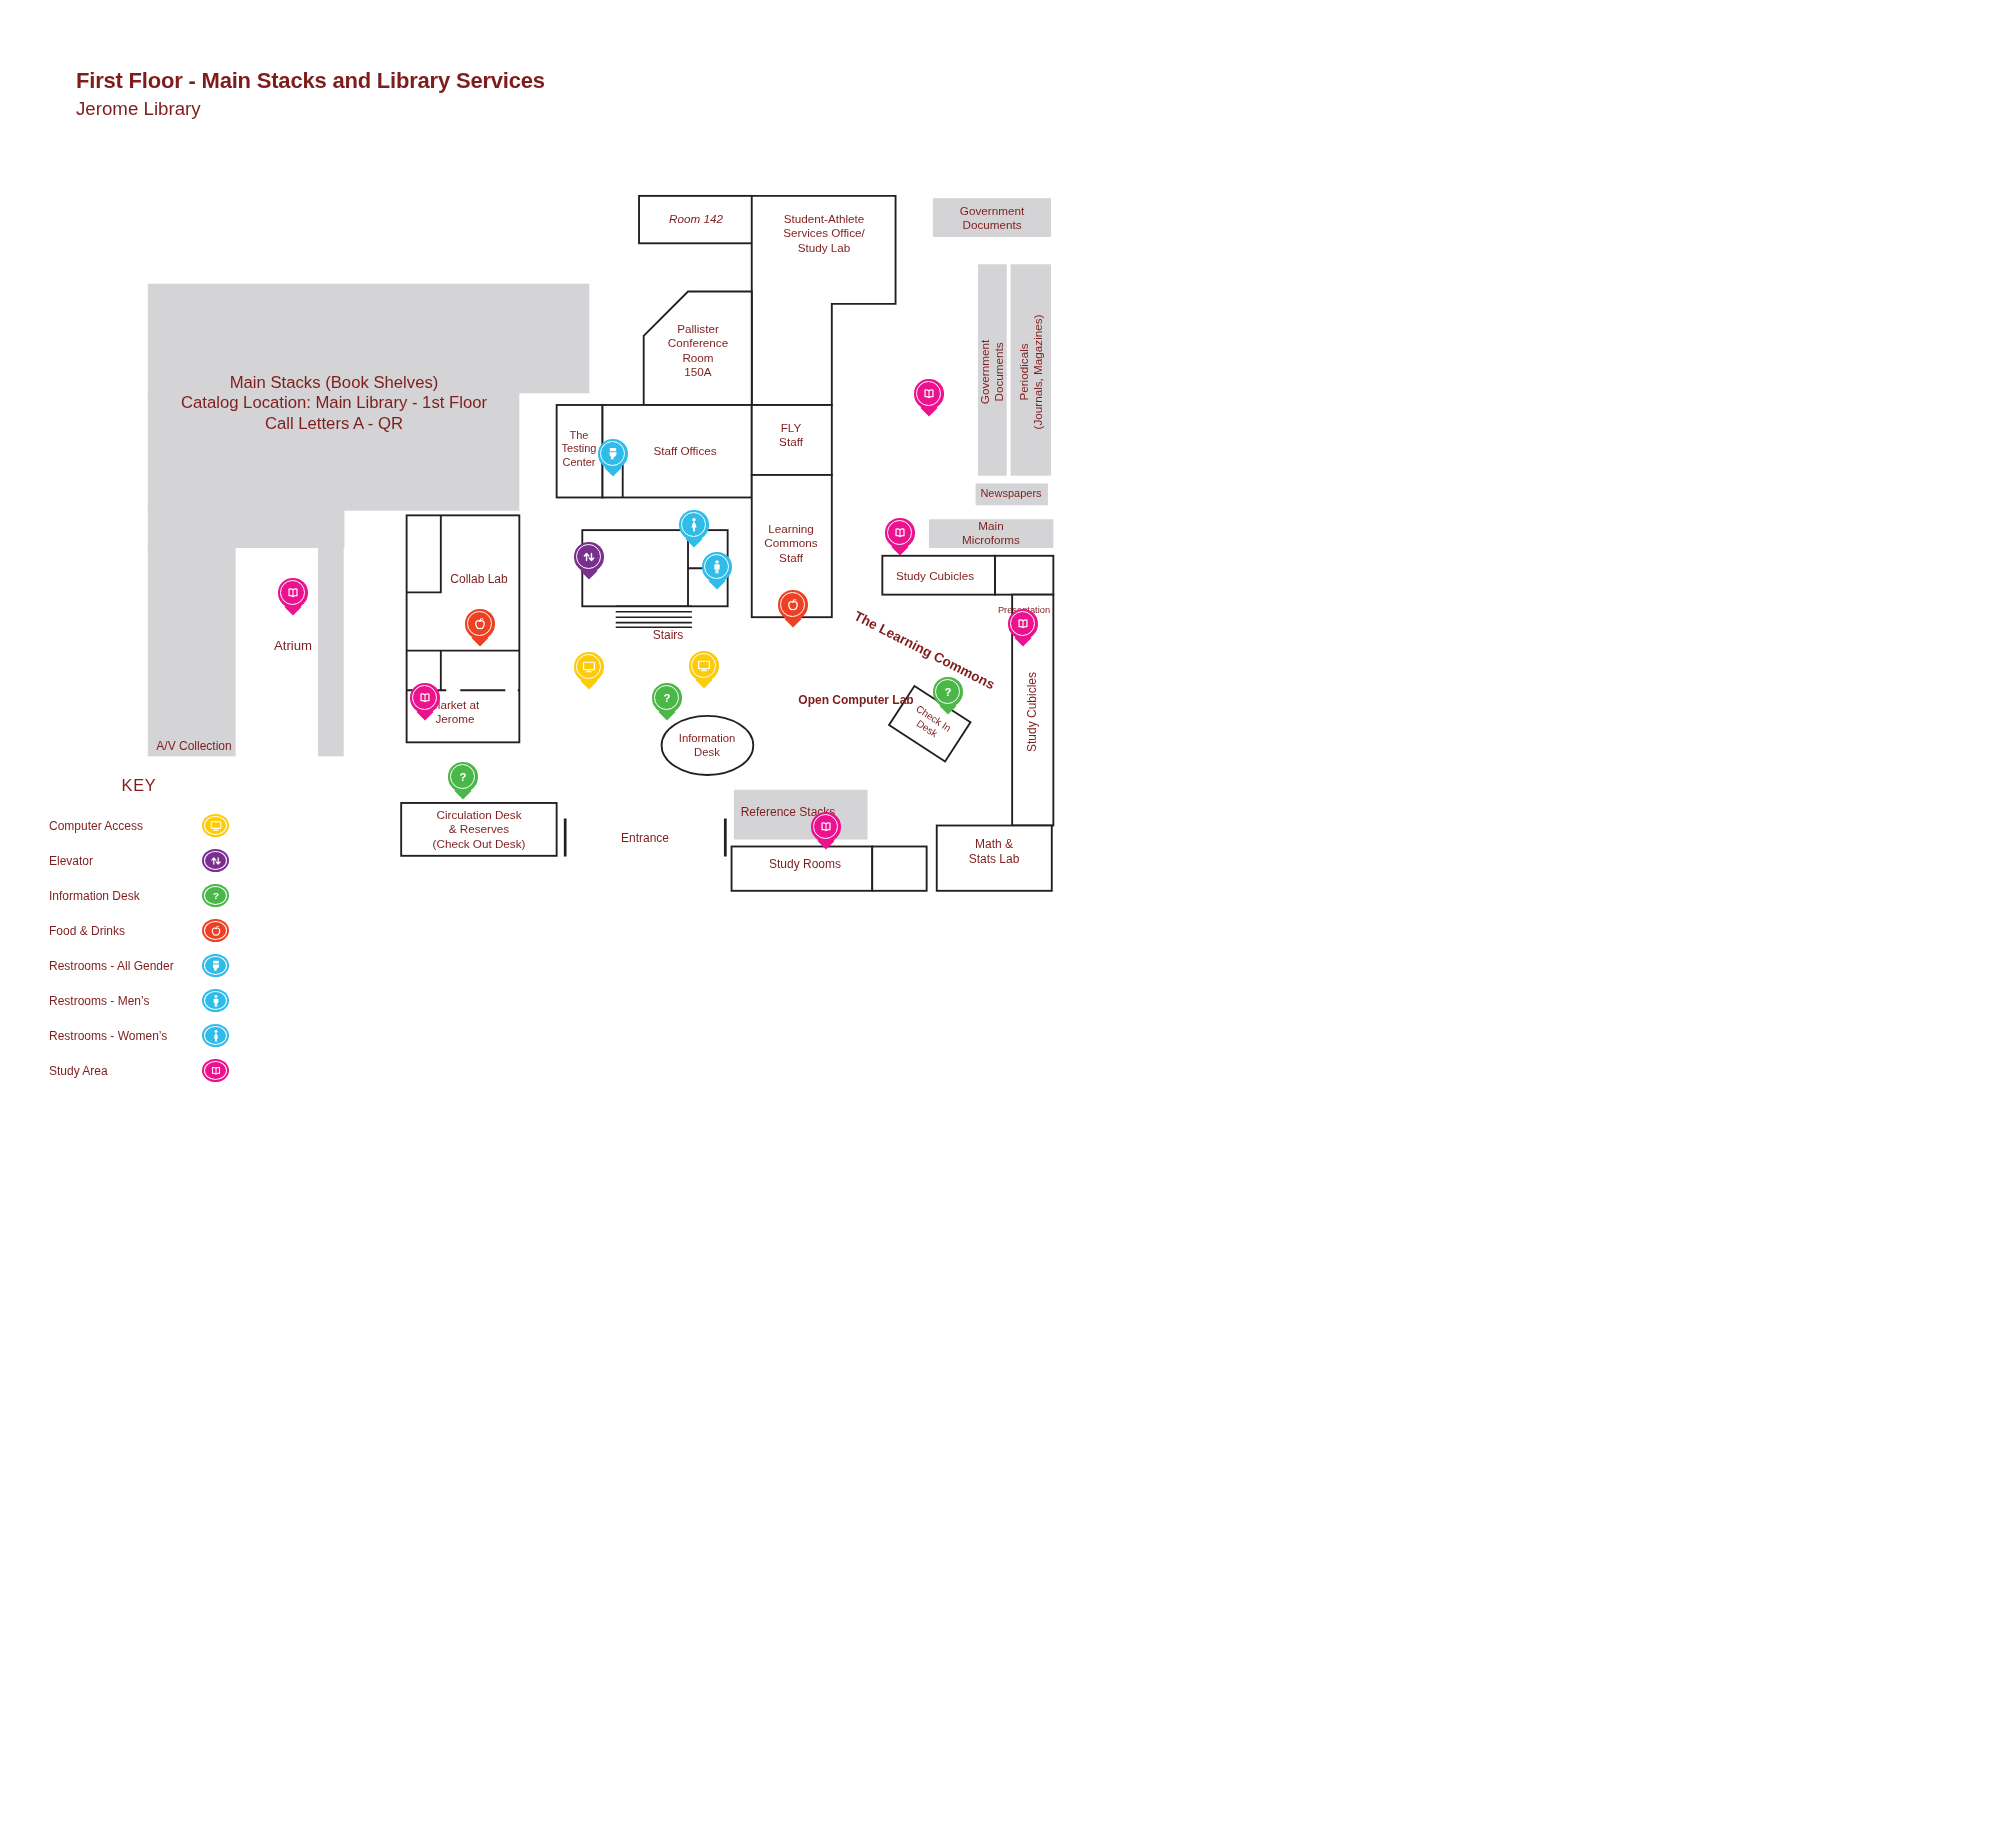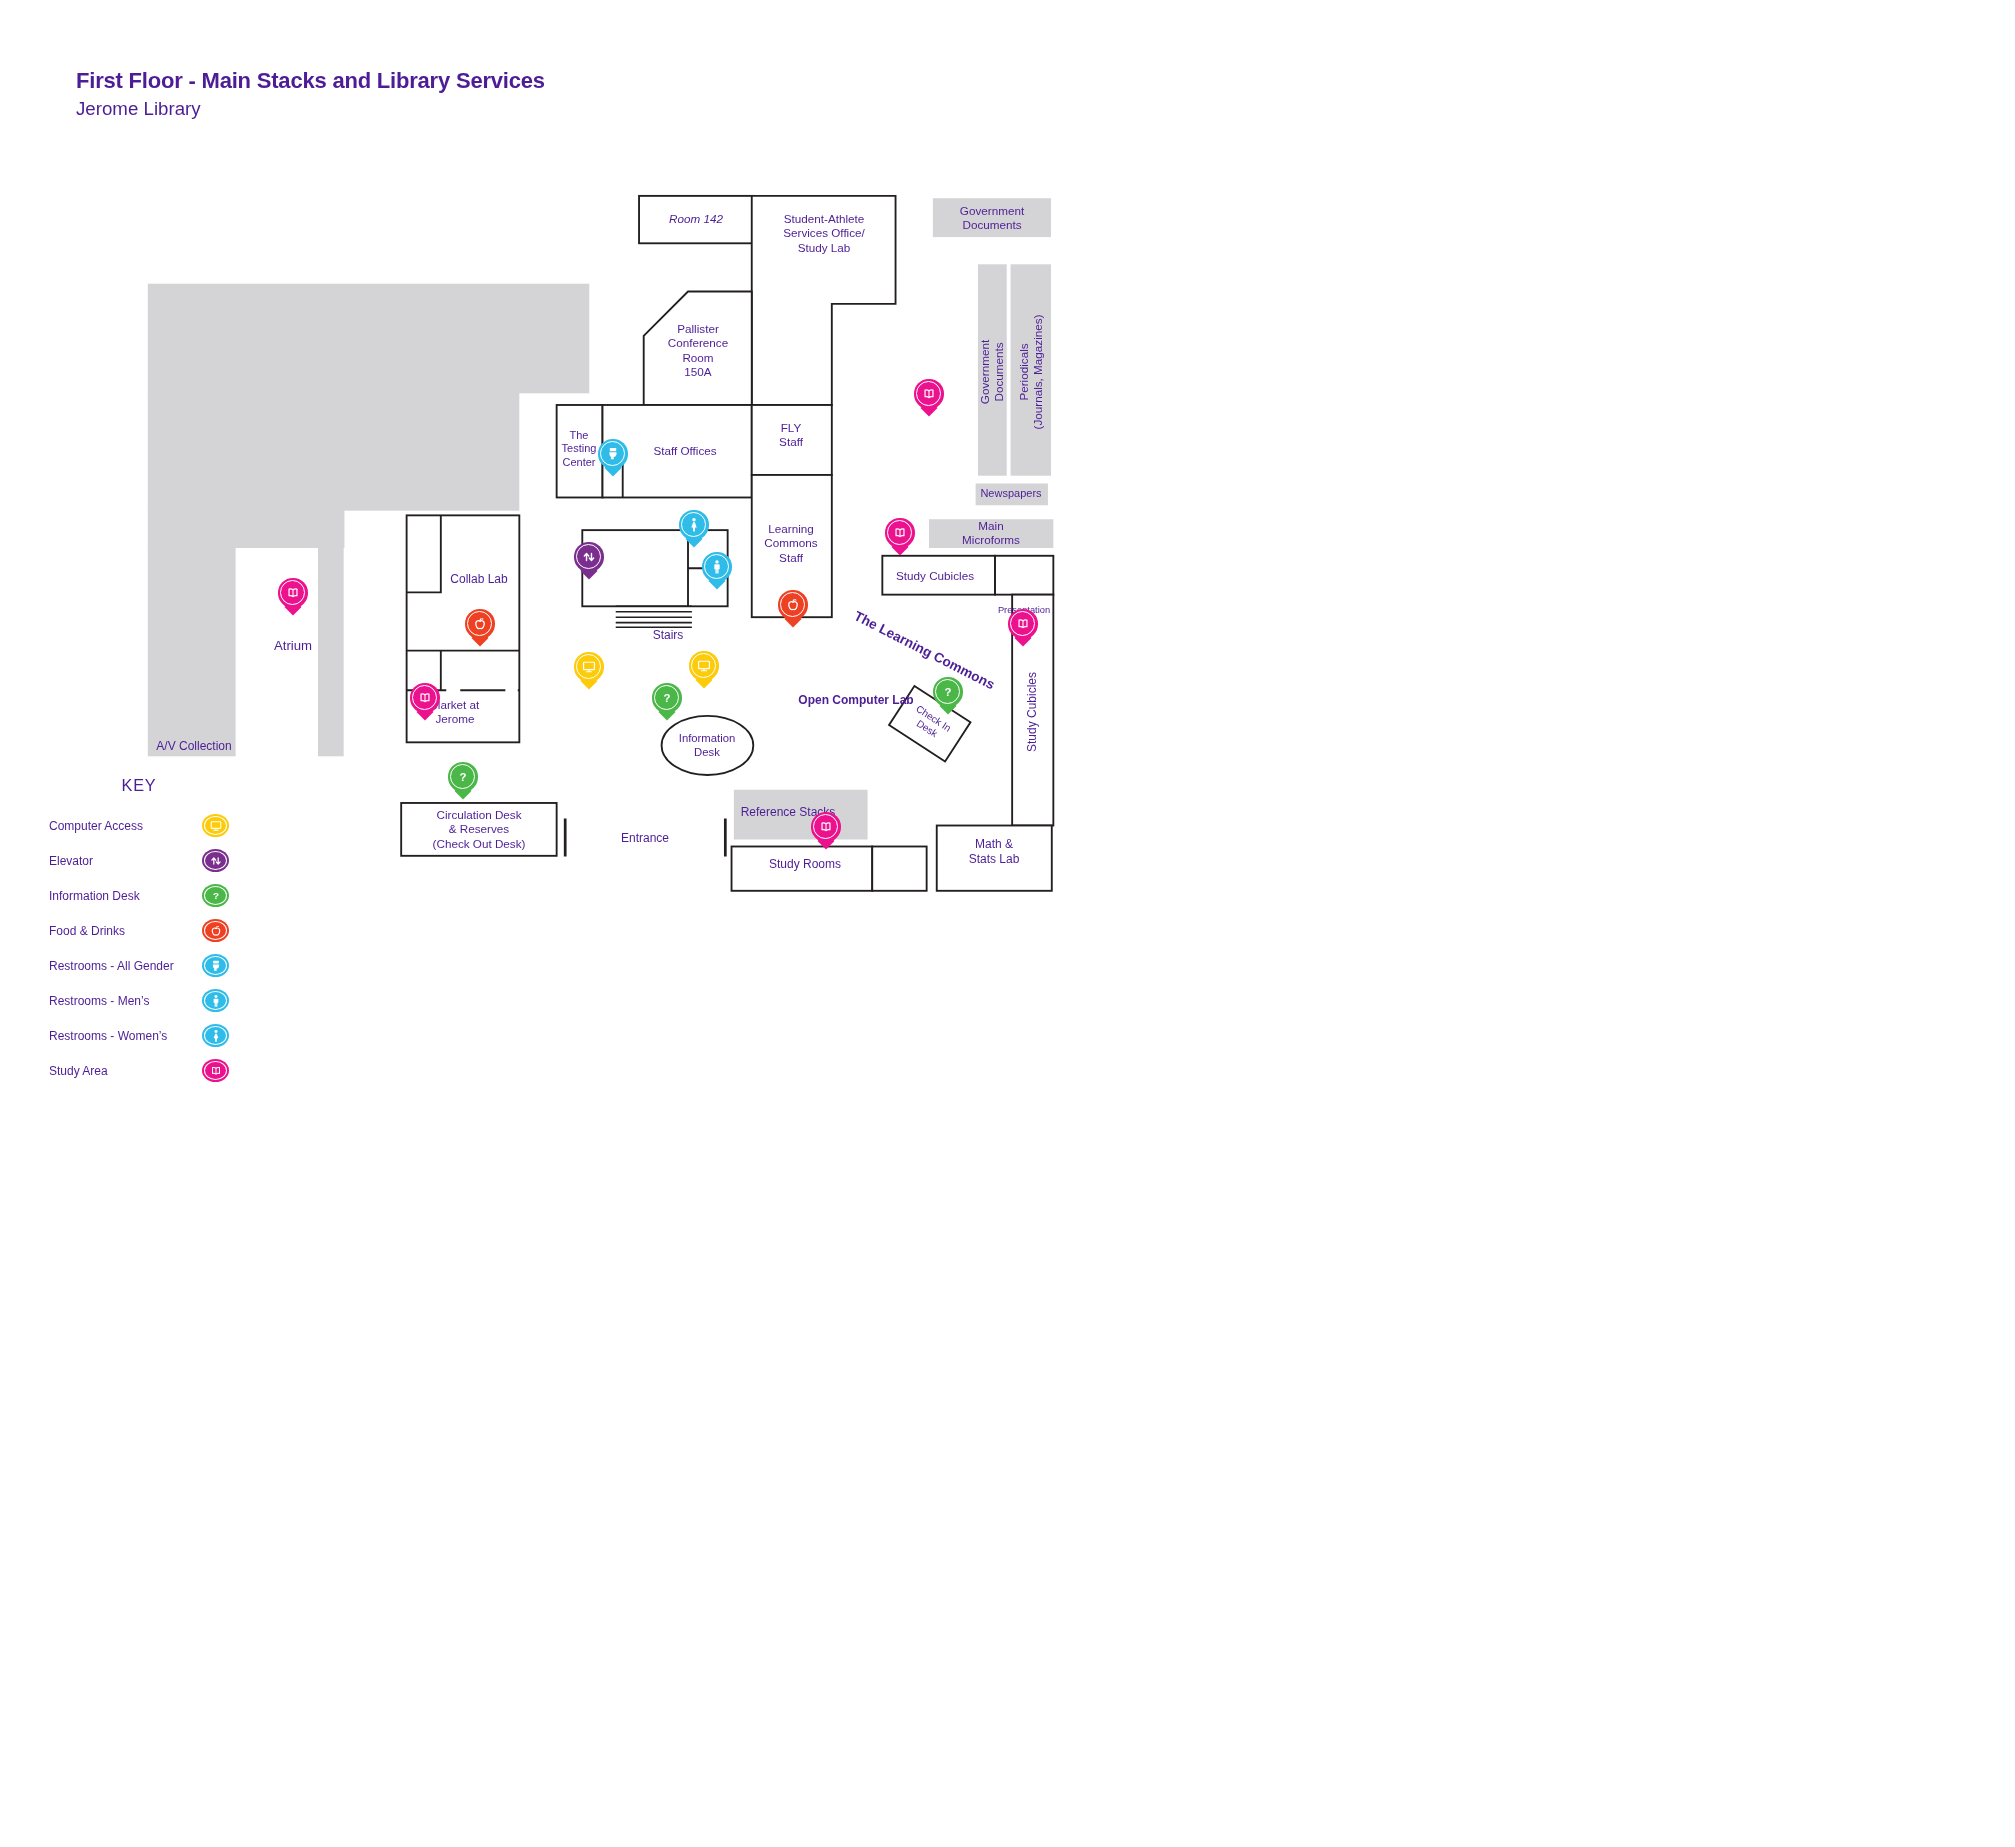--- a/index.html
+++ b/index.html
@@ -1,18 +1,18 @@
 <!DOCTYPE html>
 <html style="font-size:12.4px"><head>
 <meta charset="utf-8">
 <style>
   html,body{margin:0;padding:0;background:#fff;}
   .canvas{
     position:relative;width:1219px;height:1117px;background:#fff;overflow:hidden;
-    font-family:"Liberation Sans", sans-serif;color:#4c1d95;
+    font-family:"Liberation Sans", sans-serif;color:#7f1d1d;
   }
   .floor{position:absolute;left:0;top:0;}
   .titles{position:absolute;left:76px;top:68px;}
   .titles h1{margin:0 0 3.9px 0;font-size:22px;font-weight:bold;letter-spacing:-0.2px;}
   .titles h2{margin:0;font-size:18.7px;font-weight:normal;}
   .lbl{
     position:absolute;transform:translate(-50%,-50%);
     text-align:center;white-space:pre-line;line-height:1.22;font-size:11.7px;z-index:3;
   }
   .rot270{transform:translate(-50%,-50%) rotate(-90deg);white-space:pre;}
@@ -86,20 +86,23 @@
       <path d="M792 780H890M792 787H890M792 794H890M792 801H890M792 807H890" stroke-width="2"></path>
       <path d="M727 1053V1102M933 1053V1102" stroke-width="3.5"></path>
     </g>
   </svg>
 
   <div class="titles">
     <h1>First Floor - Main Stacks and Library Services</h1>
     <h2>Jerome Library</h2>
   </div>
 
+  <div class="lbl" style="left:334px;top:404px;font-size:16.7px;">Main Stacks (Book Shelves)
+Catalog Location: Main Library - 1st Floor
+Call Letters A - QR</div>
   <div class="lbl" style="left:293px;top:646px;font-size:13.2px;">Atrium</div>
   <div class="lbl" style="left:194px;top:746px;font-size:12px;">A/V Collection</div>
   <div class="lbl" style="left:696px;top:219px;font-style:italic;">Room 142</div>
   <div class="lbl" style="left:824px;top:233px;">Student-Athlete
 Services Office/
 Study Lab</div>
   <div class="lbl" style="left:992px;top:218px;">Government
 Documents</div>
   <div class="lbl" style="left:698px;top:351px;">Pallister
 Conference

